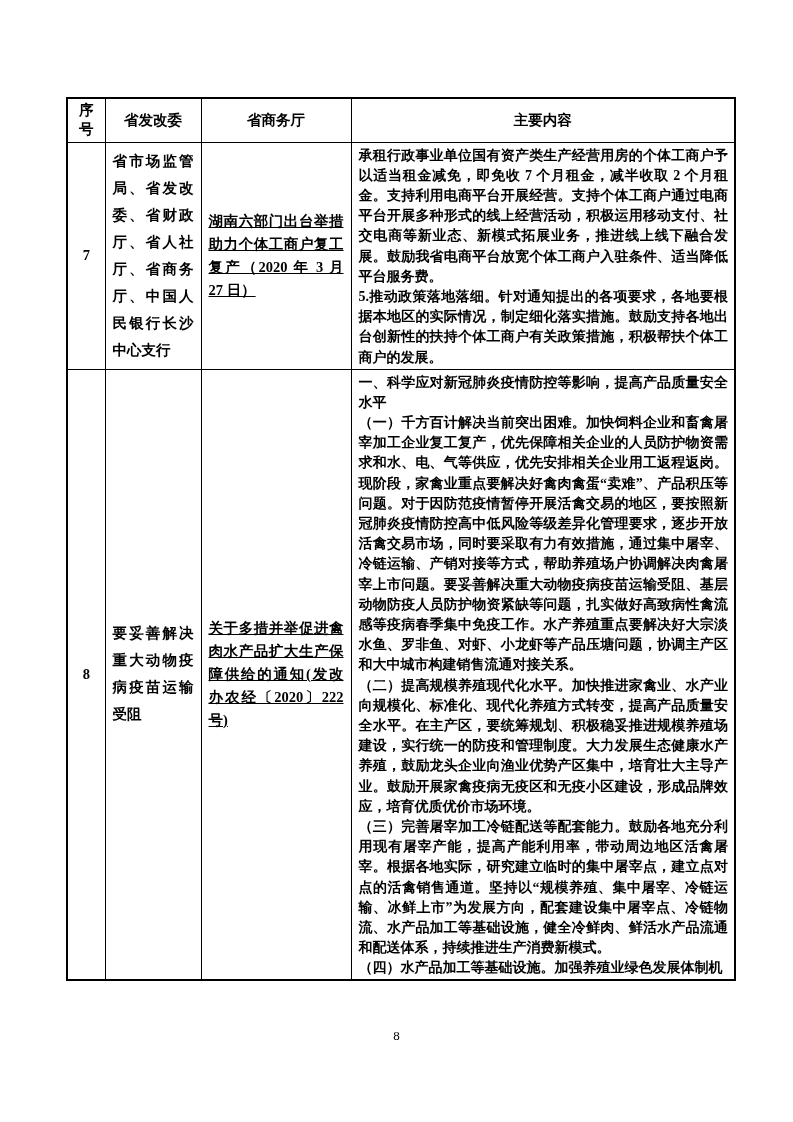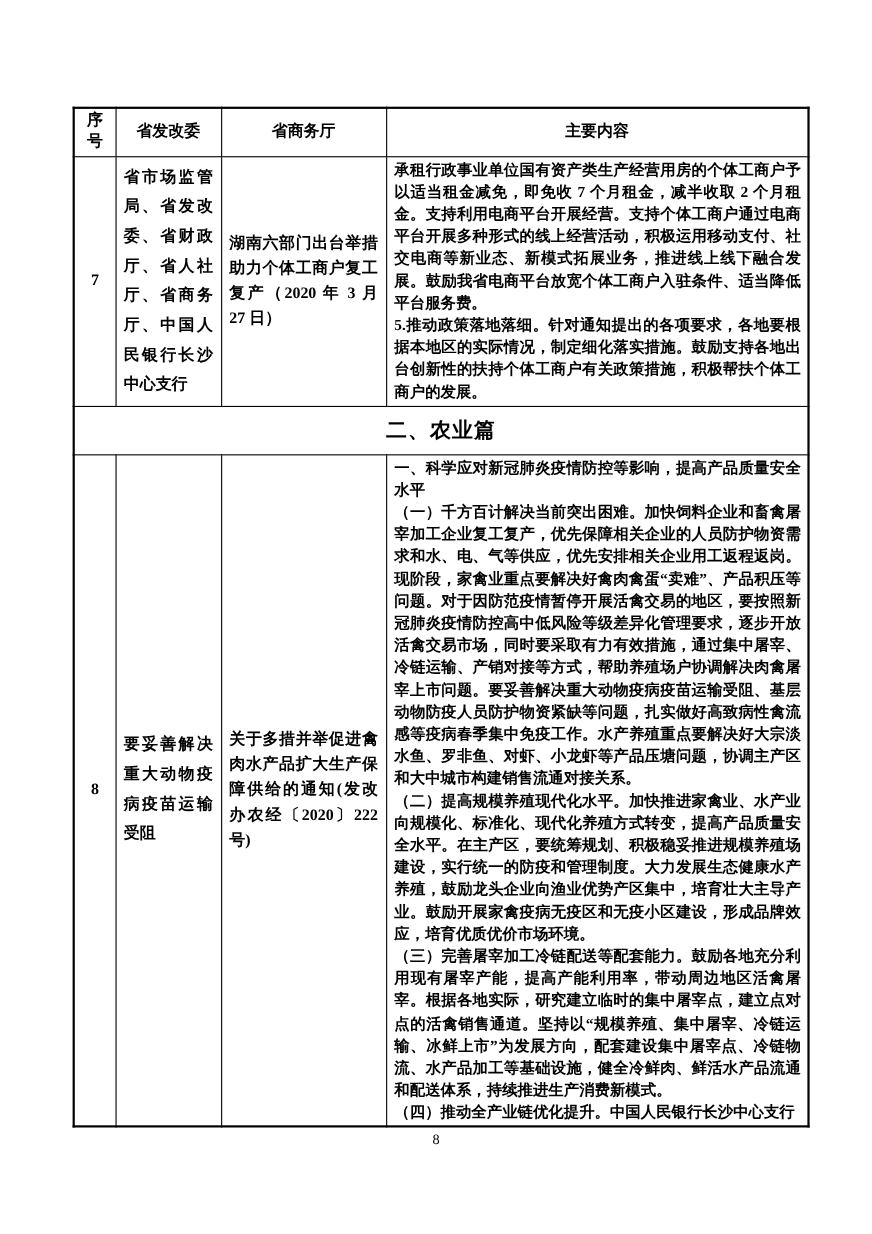--- a/index.html
+++ b/index.html
@@ -50,20 +50,21 @@
     text-align: justify;
     text-justify: inter-character;
   }
   td.c-doc {
     vertical-align: middle;
     font-size: 14.5px;
     line-height: 23px;
     padding: 4px 7px;
     text-align: justify;
     text-justify: inter-character;
+    text-decoration: underline;
   }
   td.c-content {
     vertical-align: top;
     font-size: 14px;
     line-height: 20.2px;
     padding: 3px 6px 0 7px;
     text-align: justify;
     text-justify: inter-character;
   }
   .para { margin: 0; }
@@ -110,33 +111,30 @@
     <tbody>
       <tr class="row-7">
         <td class="c-seq">7</td>
         <td class="c-agency">省市场监管局、省发改委、省财政厅、省人社厅、省商务厅、中国人民银行长沙中心支行</td>
         <td class="c-doc">湖南六部门出台举措助力个体工商户复工复产（2020 年 3 月 27 日）</td>
         <td class="c-content">
           <div class="para">承租行政事业单位国有资产类生产经营用房的个体工商户予以适当租金减免，即免收 7 个月租金，减半收取 2 个月租金。支持利用电商平台开展经营。支持个体工商户通过电商平台开展多种形式的线上经营活动，积极运用移动支付、社交电商等新业态、新模式拓展业务，推进线上线下融合发展。鼓励我省电商平台放宽个体工商户入驻条件、适当降低平台服务费。</div>
           <div class="para">5.推动政策落地落细。针对通知提出的各项要求，各地要根据本地区的实际情况，制定细化落实措施。鼓励支持各地出台创新性的扶持个体工商户有关政策措施，积极帮扶个体工商户的发展。</div>
         </td>
       </tr>
-      <tr class="section-row">
-        <td colspan="4">二、农业篇</td>
-      </tr>
       <tr class="row-8">
         <td class="c-seq">8</td>
         <td class="c-agency">要妥善解决重大动物疫病疫苗运输受阻</td>
         <td class="c-doc">关于多措并举促进禽肉水产品扩大生产保障供给的通知(发改办农经〔2020〕222 号)</td>
         <td class="c-content">
           <div class="para">一、科学应对新冠肺炎疫情防控等影响，提高产品质量安全水平</div>
           <div class="para">（一）千方百计解决当前突出困难。加快饲料企业和畜禽屠宰加工企业复工复产，优先保障相关企业的人员防护物资需求和水、电、气等供应，优先安排相关企业用工返程返岗。现阶段，家禽业重点要解决好禽肉禽蛋“卖难”、产品积压等问题。对于因防范疫情暂停开展活禽交易的地区，要按照新冠肺炎疫情防控高中低风险等级差异化管理要求，逐步开放活禽交易市场，同时要采取有力有效措施，通过集中屠宰、冷链运输、产销对接等方式，帮助养殖场户协调解决肉禽屠宰上市问题。要妥善解决重大动物疫病疫苗运输受阻、基层动物防疫人员防护物资紧缺等问题，扎实做好高致病性禽流感等疫病春季集中免疫工作。水产养殖重点要解决好大宗淡水鱼、罗非鱼、对虾、小龙虾等产品压塘问题，协调主产区和大中城市构建销售流通对接关系。</div>
           <div class="para">（二）提高规模养殖现代化水平。加快推进家禽业、水产业向规模化、标准化、现代化养殖方式转变，提高产品质量安全水平。在主产区，要统筹规划、积极稳妥推进规模养殖场建设，实行统一的防疫和管理制度。大力发展生态健康水产养殖，鼓励龙头企业向渔业优势产区集中，培育壮大主导产业。鼓励开展家禽疫病无疫区和无疫小区建设，形成品牌效应，培育优质优价市场环境。</div>
           <div class="para">（三）完善屠宰加工冷链配送等配套能力。鼓励各地充分利用现有屠宰产能，提高产能利用率，带动周边地区活禽屠宰。根据各地实际，研究建立临时的集中屠宰点，建立点对点的活禽销售通道。坚持以“规模养殖、集中屠宰、冷链运输、冰鲜上市”为发展方向，配套建设集中屠宰点、冷链物流、水产品加工等基础设施，健全冷鲜肉、鲜活水产品流通和配送体系，持续推进生产消费新模式。</div>
-          <div class="para">（四）推动全产业链优化提升。中国人民银行长沙中心支行</div>
+          <div class="para">（四）水产品加工等基础设施。加强养殖业绿色发展体制机</div>
         </td>
       </tr>
     </tbody>
   </table>
 
   <div class="page-footer">8</div>
 
 </div>
 
 </body></html>

